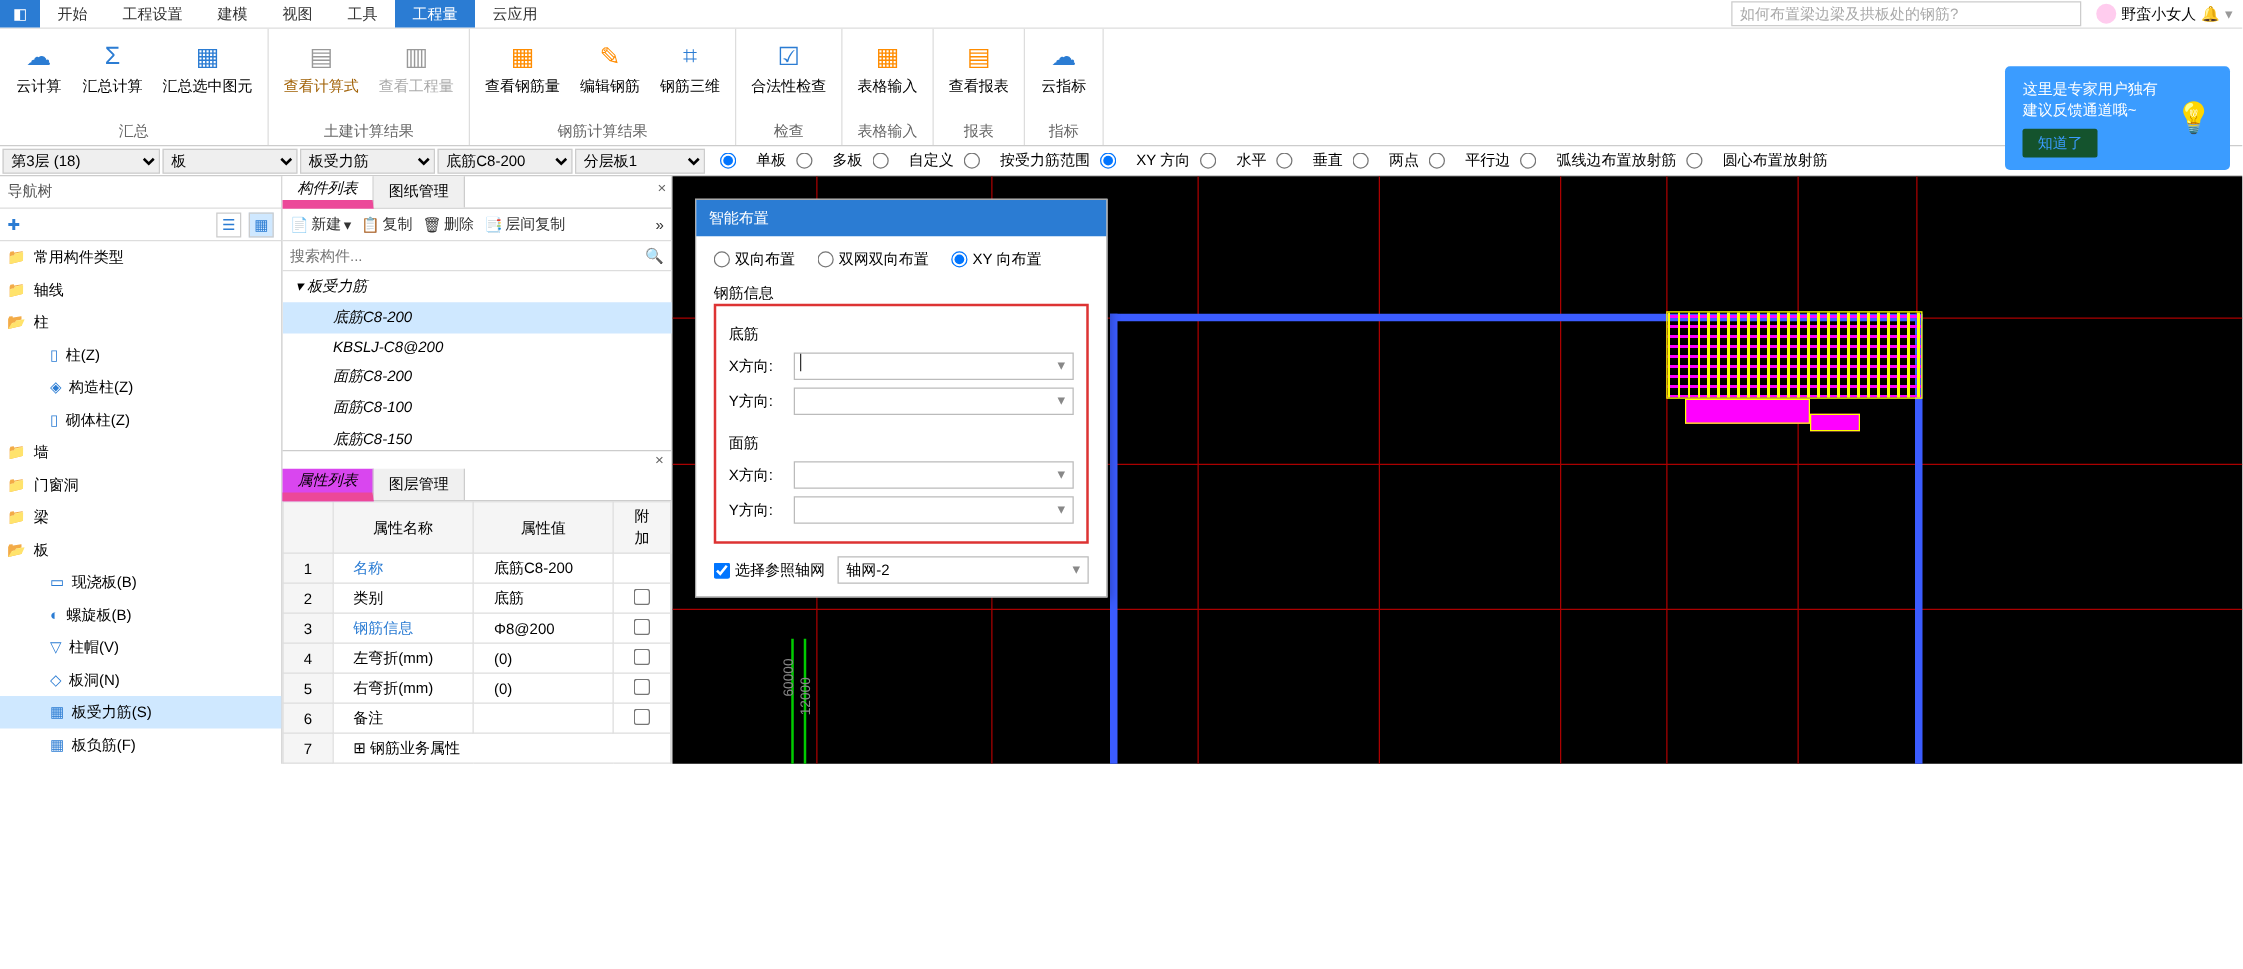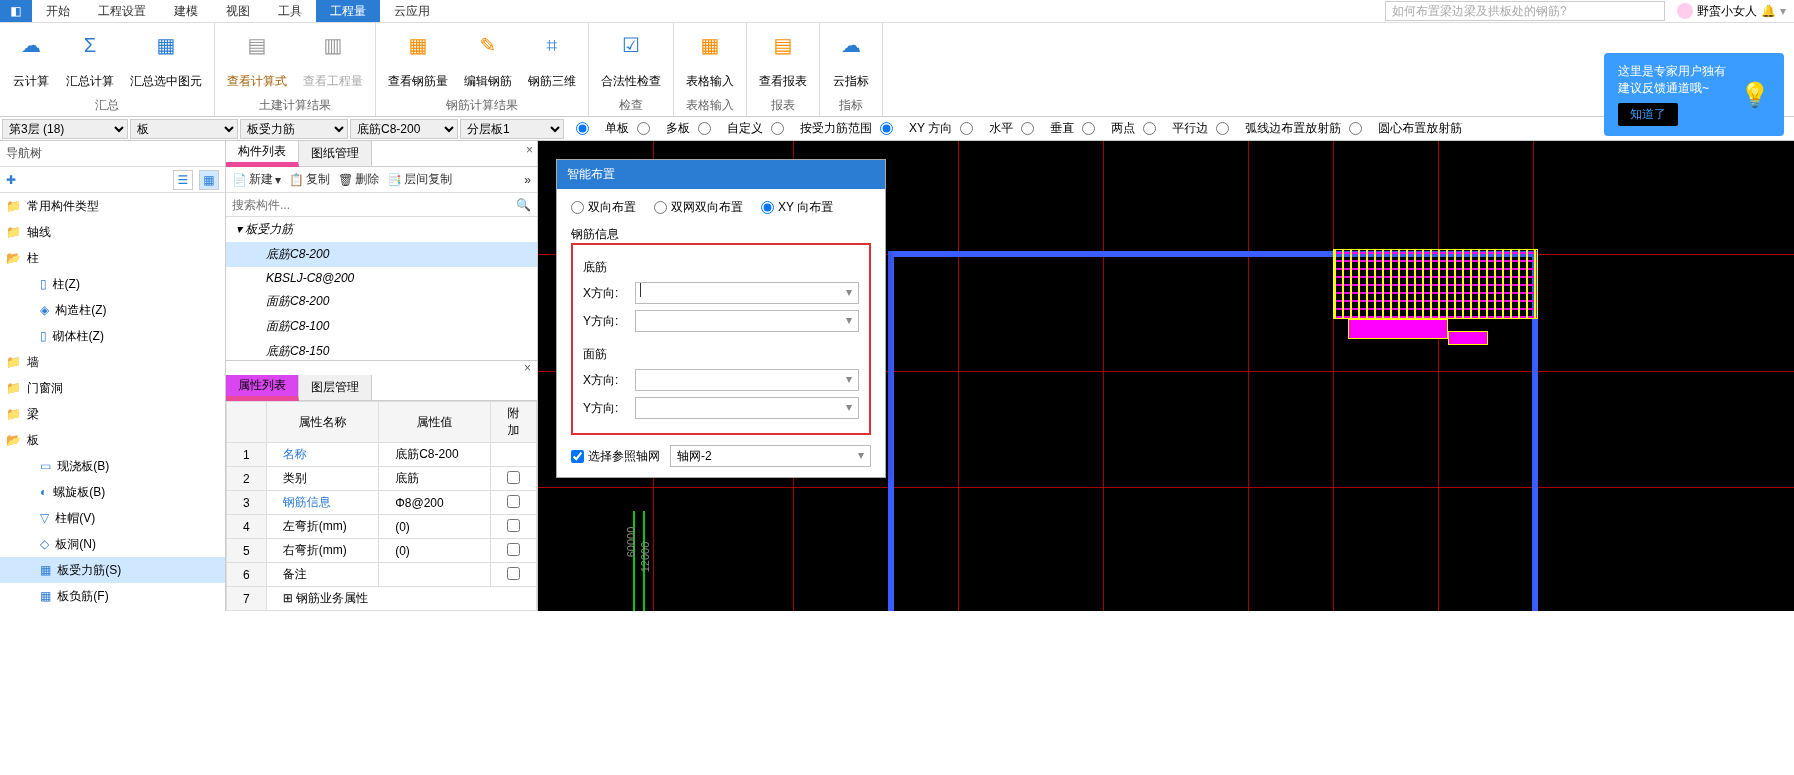--- a/index.html
+++ b/index.html
@@ -16,26 +16,26 @@
 .tab-bar .user .avatar { width: 16px; height: 16px; border-radius: 50%; background: #fce; }
 
 
 .ribbon { height: 94px; border-bottom: 1px solid #ccc; display: flex; position: relative; }
 .ribbon-group { display: flex; flex-direction: column; border-right: 1px solid #ddd; padding: 2px 4px 0; }
 .ribbon-group .items { display: flex; flex: 1; }
 .ribbon-item { display: flex; flex-direction: column; align-items: center; justify-content: flex-start; padding: 4px 8px; cursor: pointer; min-width: 54px; }
 .ribbon-item .ico { width: 32px; height: 32px; display: flex; align-items: center; justify-content: center; font-size: 20px; color: #2b7cd3; }
 .ribbon-item .ico.gray { color: #999; }
 .ribbon-item .ico.orange { color: #ff8c00; }
-.ribbon-item .lbl { margin-top: 12px; text-align: center; }
+.ribbon-item .lbl { margin-top: 0; text-align: center; }
 .ribbon-group .group-label { text-align: center; color: #666; padding: 2px 0; font-size: 12px; }
 
 
 .tip-bubble { position: absolute; right: 10px; top: 30px; background: #3b9cff; color: #fff; padding: 10px 14px; border-radius: 4px; display: flex; gap: 14px; align-items: center; }
-.tip-bubble .ok-btn { background: #000000; color: #3b9cff; border: none; padding: 3px 12px; border-radius: 2px; cursor: pointer; }
+.tip-bubble .ok-btn { background: #14532d; color: #3b9cff; border: none; padding: 3px 12px; border-radius: 2px; cursor: pointer; }
 .tip-bubble .bulb { font-size: 24px; }
 
 
 .filter-bar { height: 24px; border-bottom: 1px solid #ccc; display: flex; align-items: center; gap: 2px; padding: 0 2px; }
 .filter-bar select { height: 20px; border: 1px solid #ccc; padding: 0 2px; }
 .filter-bar .radio-group { display: flex; align-items: center; gap: 2px; margin-left: 4px; }
 .filter-bar label { display: flex; align-items: center; gap: 16px; margin-left: 6px; cursor: pointer; }
 
 
 .main { display: flex; height: 470px; }
@@ -51,21 +51,21 @@
 .nav-panel .tree .node.sub { padding-left: 40px; }
 .nav-panel .tree .node.selected { background: #cfe8ff; }
 .nav-panel .tree .folder-icon { color: #e6a23c; }
 .nav-panel .tree .blue-icon { color: #2b7cd3; }
 
 
 .comp-panel { width: 312px; border-right: 1px solid #ccc; display: flex; flex-direction: column; position: relative; }
 .comp-panel .close-x { position: absolute; right: 4px; top: 2px; cursor: pointer; color: #666; }
 .comp-panel .tabs { height: 26px; display: flex; border-bottom: 1px solid #ccc; }
 .comp-panel .tabs .t { padding: 0 12px; display: flex; align-items: center; border-right: 1px solid #ccc; cursor: pointer; background: #f0f0f0; }
-.comp-panel .tabs .t.active { background: #fff; border-bottom: 5px solid #ec4899; margin-bottom: -1px; }
+.comp-panel .tabs .t.active { background: #fff; border-bottom: 7px solid #ec4899; margin-bottom: -1px; font-style: italic; }
 .comp-panel .toolbar { height: 26px; display: flex; align-items: center; gap: 8px; padding: 0 6px; border-bottom: 1px solid #ddd; color: #333; }
 .comp-panel .toolbar .tb { display: flex; align-items: center; gap: 2px; cursor: pointer; }
 .comp-panel .search { height: 24px; border-bottom: 1px solid #ddd; display: flex; align-items: center; padding: 0 6px; }
 .comp-panel .search input { flex: 1; border: none; outline: none; color: #888; }
 .comp-panel .list { flex: 1; overflow: auto; font-style: italic; }
 .comp-panel .list .cat { padding: 4px 10px; cursor: pointer; }
 .comp-panel .list .item { padding: 4px 40px; cursor: pointer; }
 .comp-panel .list .item.selected { background: #cfe8ff; }
 
 

